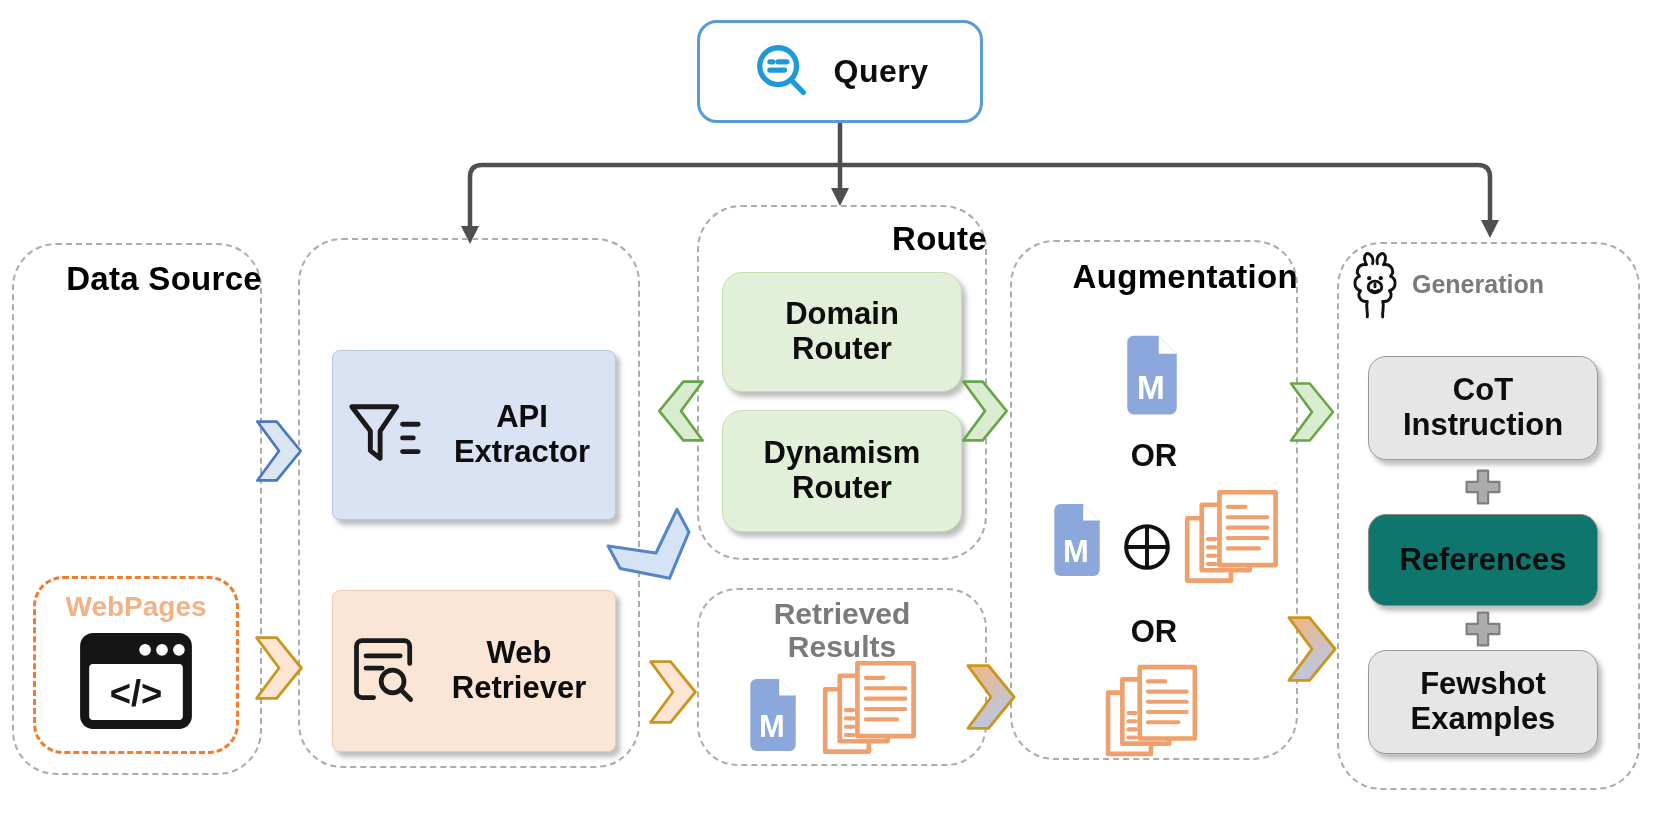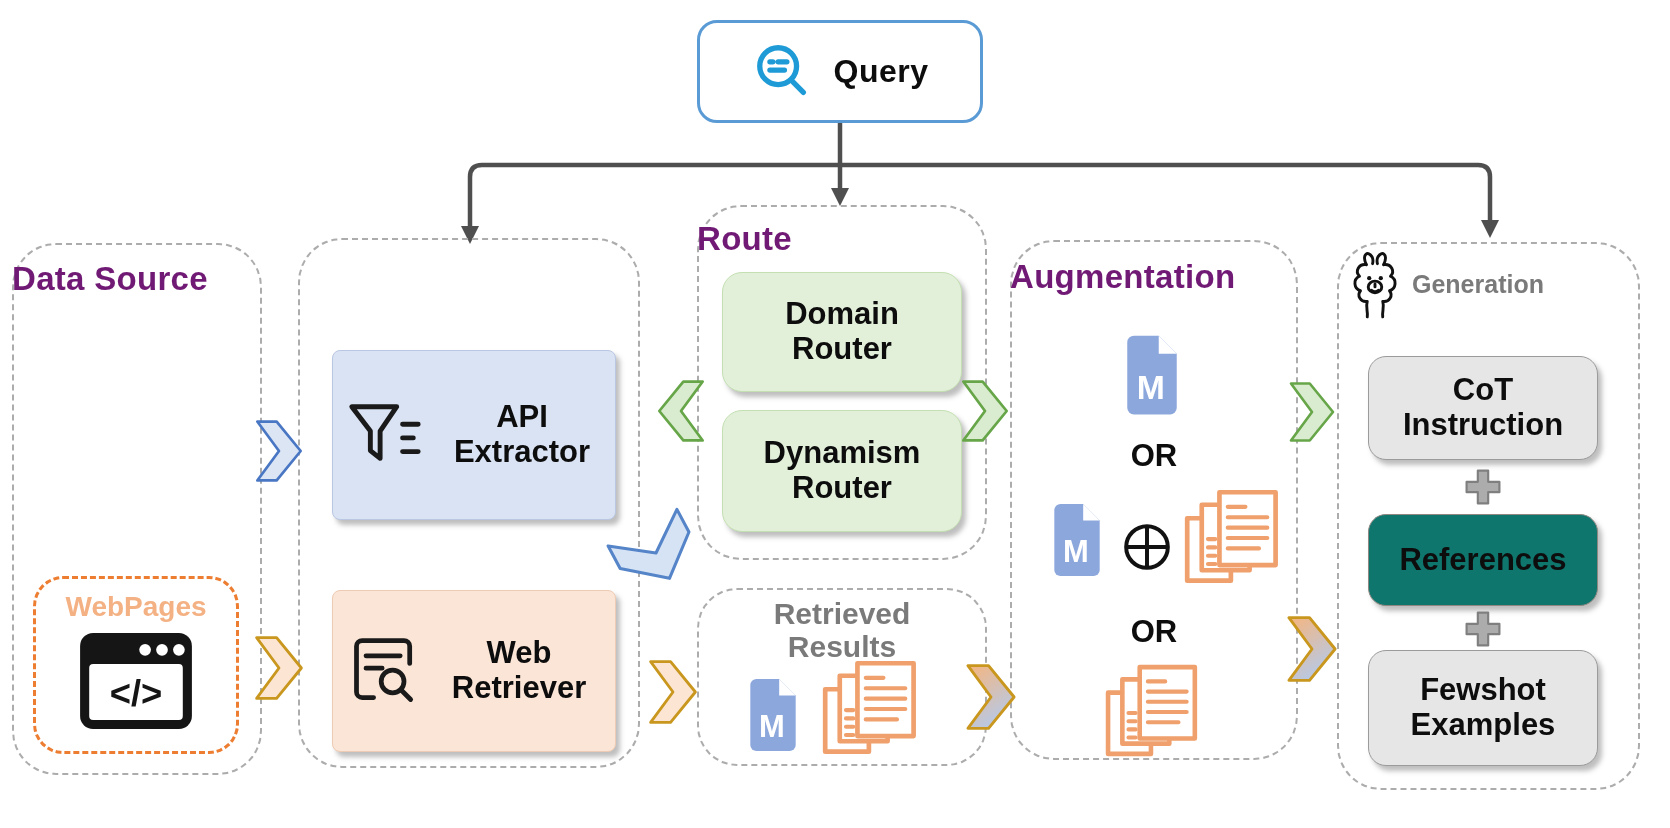--- a/index.html
+++ b/index.html
@@ -11,21 +11,21 @@
 
   
   .query-box { position:absolute; left:697px; top:20px; width:286px; height:103px;
     border:3px solid #5B9BD5; border-radius:20px; background:#fff;
     display:flex; align-items:center; justify-content:center; gap:20px; z-index:3; }
   .query-box svg { width:62px; height:62px; }
   .query-label { font-size:32px; font-weight:800; color:#0d0d0d; letter-spacing:.5px; }
 
   
   .panel { position:absolute; border:2.5px dashed #ACACAC; border-radius:44px; background:transparent; }
-  .panel-title { position:absolute; width:100%; text-align:left; font-size:33px; font-weight:800; color:#701a75; letter-spacing:.3px; }
+  .panel-title { position:absolute; width:100%; text-align:right; font-size:33px; font-weight:800; color:#000000; letter-spacing:.3px; }
 
   .p-ds  { left:12px;  top:243px; width:250px; height:532px; }
   .p-ret { left:298px; top:238px; width:342px; height:530px; }
   .p-route { left:697px; top:205px; width:290px; height:355px; }
   .p-rr  { left:697px; top:588px; width:290px; height:178px; border-radius:40px; }
   .p-aug { left:1010px; top:240px; width:288px; height:520px; }
   .p-gen { left:1337px; top:242px; width:303px; height:548px; }
 
   
   .subbox { position:absolute; border-radius:30px; background:#fff; display:flex; flex-direction:column; align-items:center; }
@@ -39,21 +39,21 @@
   .fbox { position:absolute; border-radius:8px; display:flex; align-items:center; justify-content:center;
     box-shadow:4px 5px 5px rgba(110,110,110,.45); }
   .fbox .lbl { font-size:31px; font-weight:800; color:#0d0d0d; text-align:center; line-height:1.12; }
 
   .b-apix { left:332px; top:350px; width:284px; height:170px; background:#DAE3F3; border:1px solid #B9C7E2; gap:14px; padding:0 10px; }
   .b-webr { left:332px; top:590px; width:284px; height:162px; background:#FBE5D6; border:1px solid #EECBB4; gap:14px; padding:0 10px; }
   .b-dom  { left:722px; top:272px; width:240px; height:120px; background:#E2F0D9; border:1px solid #C4E0B2; border-radius:20px; }
   .b-dyn  { left:722px; top:410px; width:240px; height:122px; background:#E2F0D9; border:1px solid #C4E0B2; border-radius:20px; }
   .b-cot  { left:1368px; top:356px; width:230px; height:104px; background:#E7E6E6; border:1.5px solid #9b9b9b; border-radius:18px; }
   .b-refs { left:1368px; top:514px; width:230px; height:92px;  background:#0f766e; border:1.5px solid #8f8781; border-radius:18px; }
-  .b-few  { left:1368px; top:650px; width:230px; height:116px; background:#E7E6E6; border:1.5px solid #9b9b9b; border-radius:18px; }
+  .b-few  { left:1368px; top:650px; width:230px; height:104px; background:#E7E6E6; border:1.5px solid #9b9b9b; border-radius:18px; }
   .wrapnarrow { max-width:165px; }
 
   
   .rr-title { position:absolute; left:697px; top:597px; width:290px; text-align:center;
     font-size:30px; font-weight:800; color:#7A7A7A; line-height:1.1; }
   .rr-title .narrow { display:block; max-width:200px; margin:0 auto; }
 
   
   .or-text { position:absolute; width:288px; left:1010px; text-align:center; font-size:31px; font-weight:800; color:#0d0d0d; }
 

